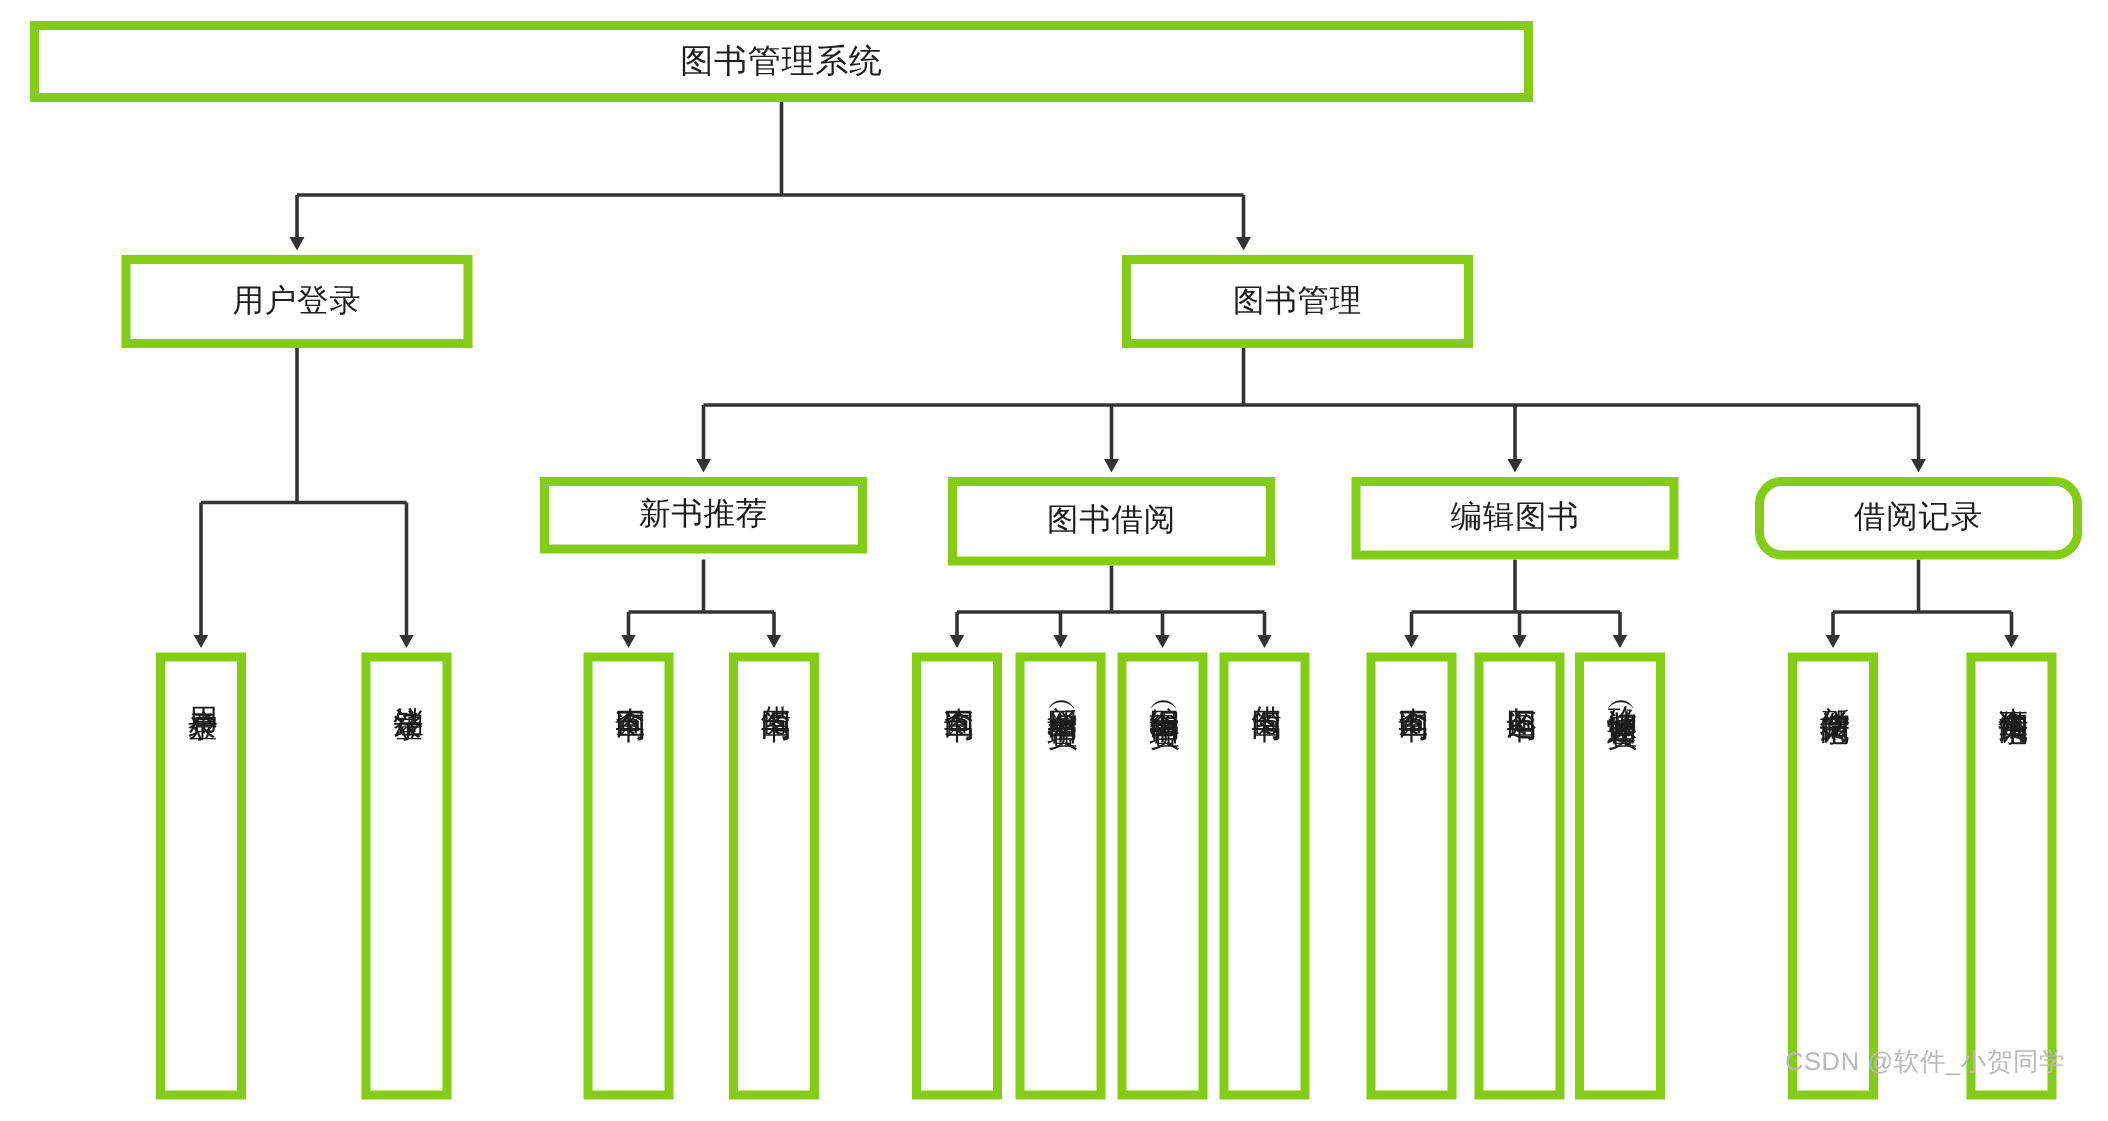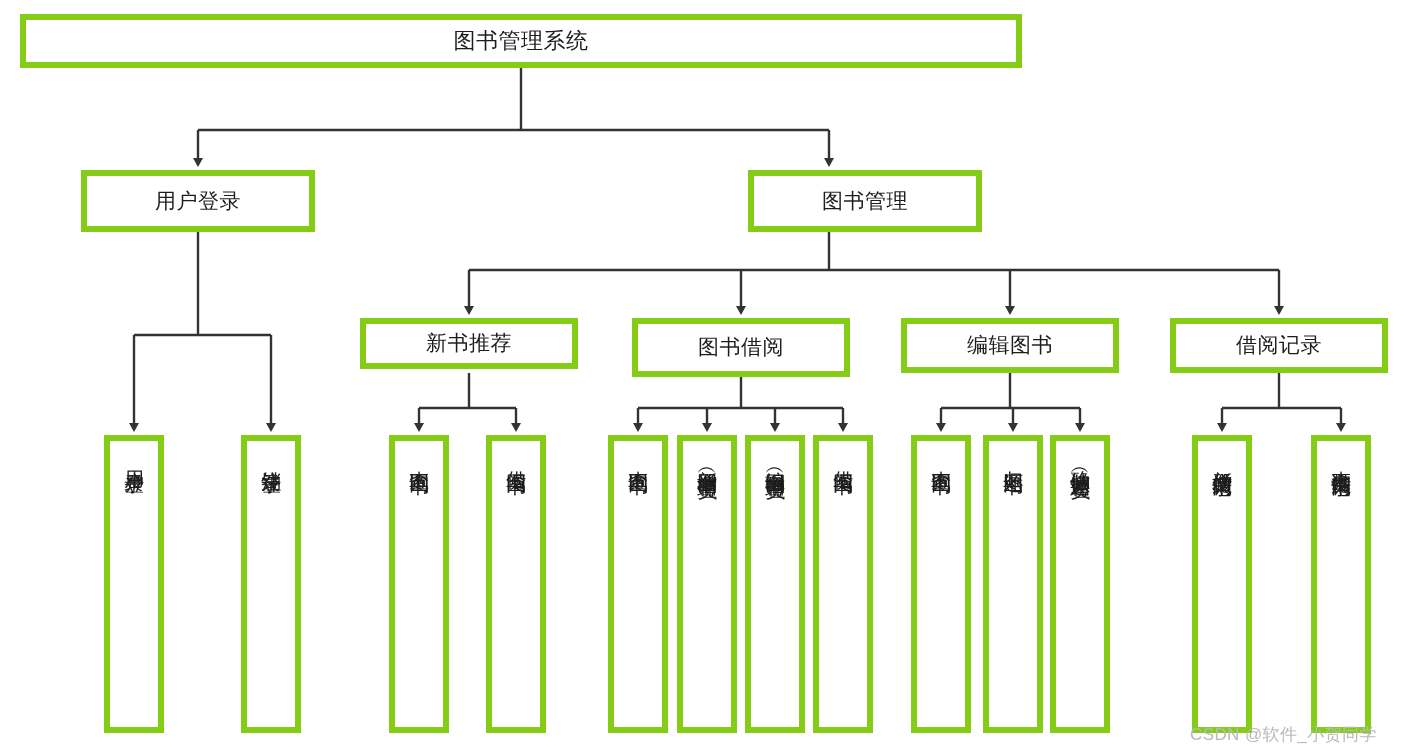--- a/index.html
+++ b/index.html
@@ -127,21 +127,21 @@
       </div>
       <div class="node branch" style="left: 360px; top: 318px; width: 218px; height: 51px;">
         <span class="node-label">新书推荐</span>
       </div>
       <div class="node branch" style="left: 632px; top: 318px; width: 218px; height: 59px;">
         <span class="node-label">图书借阅</span>
       </div>
       <div class="node branch" style="left: 901px; top: 318px; width: 218px; height: 55px;">
         <span class="node-label">编辑图书</span>
       </div>
-      <div class="node branch" style="left: 1170px; top: 318px; width: 218px; height: 55px;">
+      <div class="node branch" style="left: 1170px; top: 318px; width: 218px; height: 55px; border-radius: 18px;">
         <span class="node-label">借阅记录</span>
       </div>
       <div class="node leaf" style="left: 104px; top: 435px; width: 60px; height: 298px;">
         <span class="node-label">用户登录</span>
       </div>
       <div class="node leaf" style="left: 241px; top: 435px; width: 60px; height: 298px;">
         <span class="node-label">注销登录</span>
       </div>
       <div class="node leaf" style="left: 389px; top: 435px; width: 60px; height: 298px;">
         <span class="node-label">查询图书</span>
@@ -171,15 +171,15 @@
         <span class="node-label">确认归还（管理员）</span>
       </div>
       <div class="node leaf" style="left: 1192px; top: 435px; width: 60px; height: 298px;">
         <span class="node-label">新增借阅记录</span>
       </div>
       <div class="node leaf" style="left: 1311px; top: 435px; width: 60px; height: 298px;">
         <span class="node-label">查询借阅记录</span>
       </div>
     </div>
 
-  <div class="watermark" style="left: 1190px; top: 723px;">CSDN @软件_小贺同学</div>
+  <div class="watermark" style="left: 1190px; top: 696px;">CSDN @软件_小贺同学</div>
 
 </div>
 
 </body></html>

